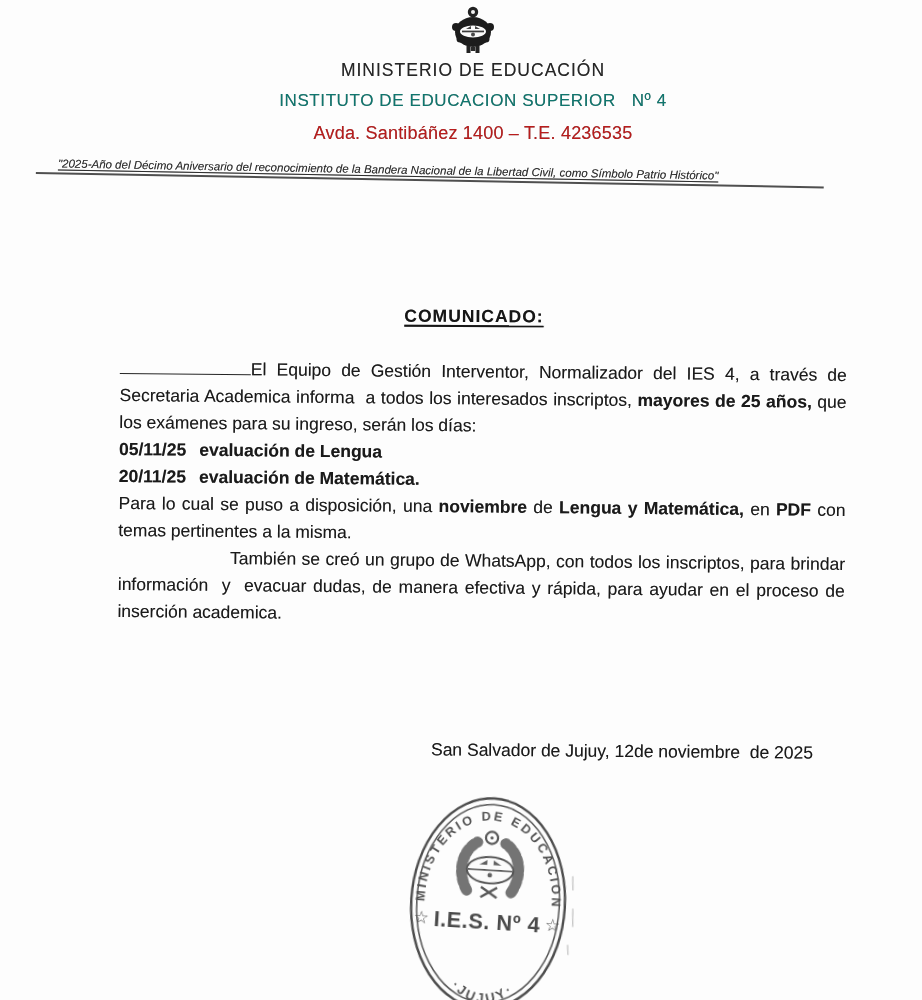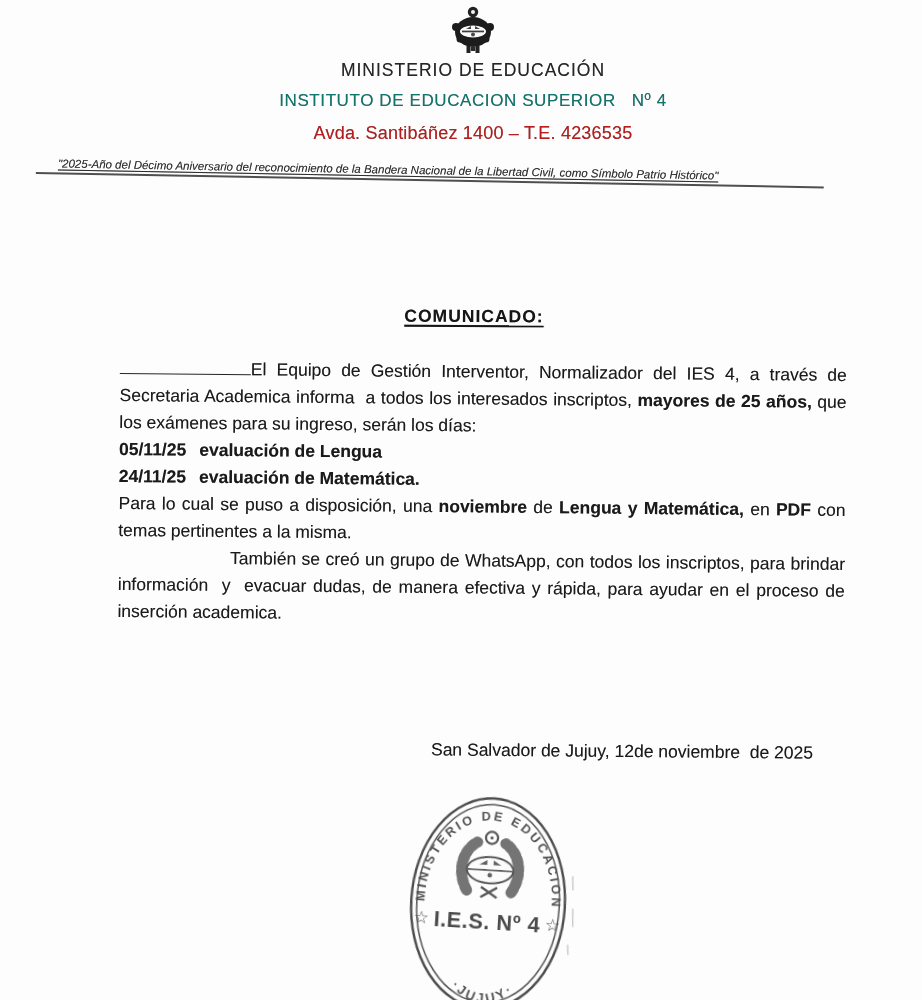--- a/index.html
+++ b/index.html
@@ -111,21 +111,21 @@
   </div>
 
   <div class="doc-title soft">COMUNICADO:</div>
 
   <div class="body-block">
 
     <p class="para-just soft"><span class="fill-blank"></span><span>El Equipo de Gestión Interventor, Normalizador del IES 4, a través de Secretaria Academica informa  a todos los interesados inscriptos, </span><b>mayores de 25 años,</b><span> que los exámenes para su ingreso, serán los días:</span></p>
 
     <p class="exam-line m-exam1 soft"><span>05/11/25</span><span class="exam-subject">evaluación de Lengua</span></p>
 
-    <p class="exam-line m-exam2 soft"><span>24/11/25</span><span class="exam-subject">evaluación de Matemática.</span></p>
+    <p class="exam-line m-exam2 soft"><span>20/11/25</span><span class="exam-subject">evaluación de Matemática.</span></p>
 
     <p class="para-just m-p2 soft"><span>Para lo cual se puso a disposición, una </span><b>noviembre</b><span> de </span><b>Lengua y Matemática,</b><span> en </span><b>PDF</b><span> con temas pertinentes a la misma.</span></p>
 
     <p class="para-just m-p3 indent soft">También se creó un grupo de WhatsApp, con todos los inscriptos, para brindar información  y  evacuar dudas, de manera efectiva y rápida, para ayudar en el proceso de inserción academica.</p>
   </div>
 
   <div class="place-date soft">San Salvador de Jujuy, 12de noviembre  de 2025</div>
 
   <svg class="stamp" viewBox="0 0 180 222" aria-hidden="true">
     <defs>

